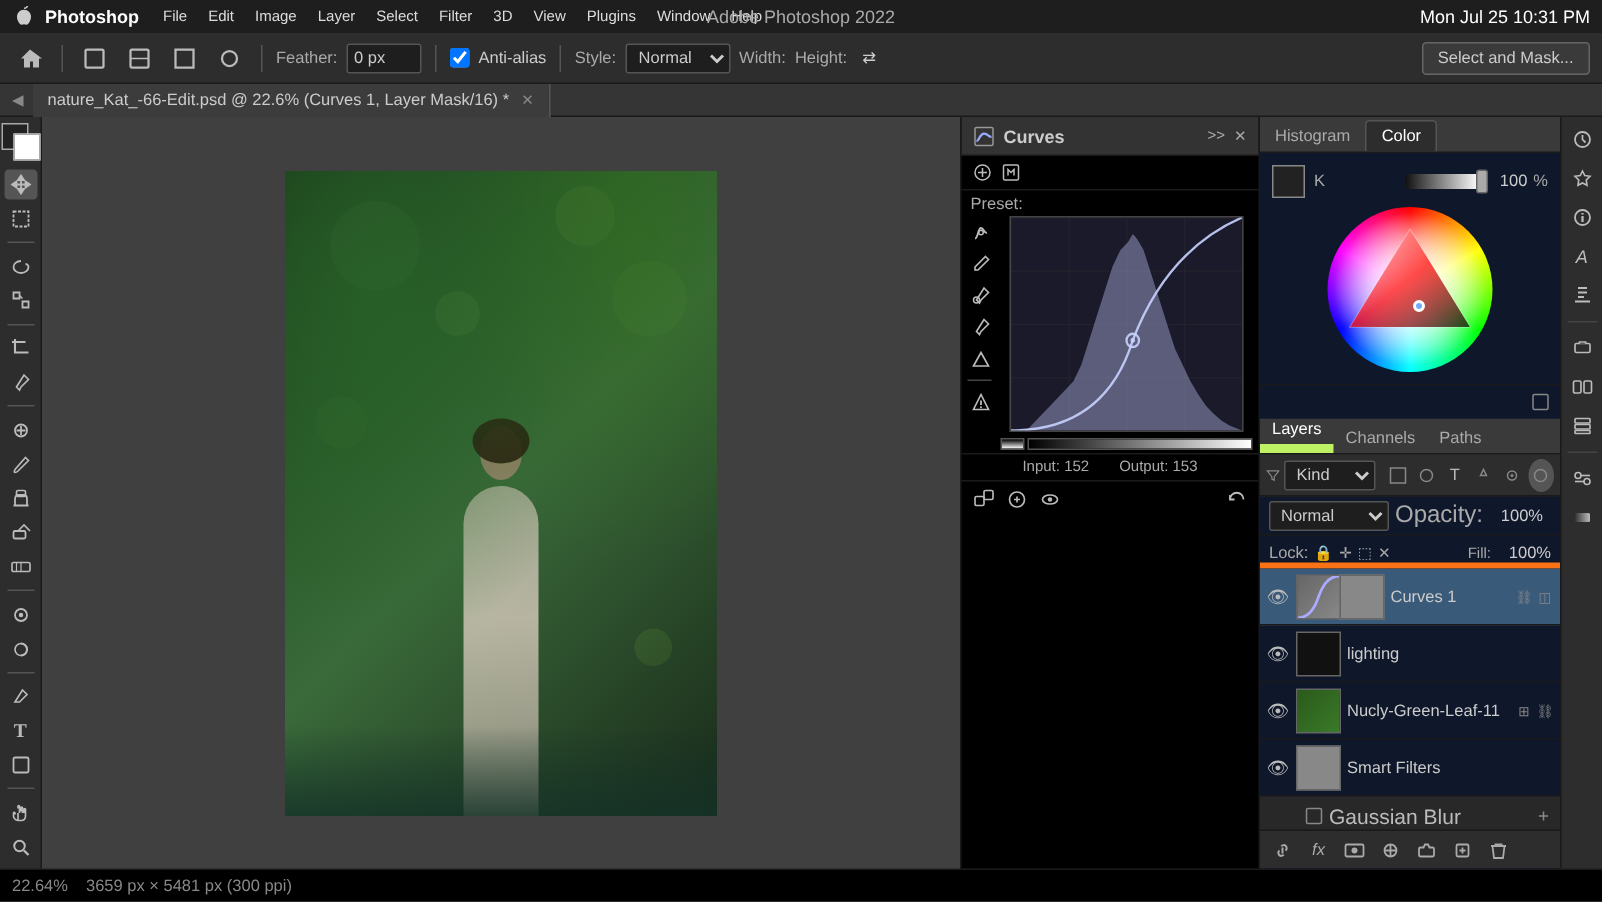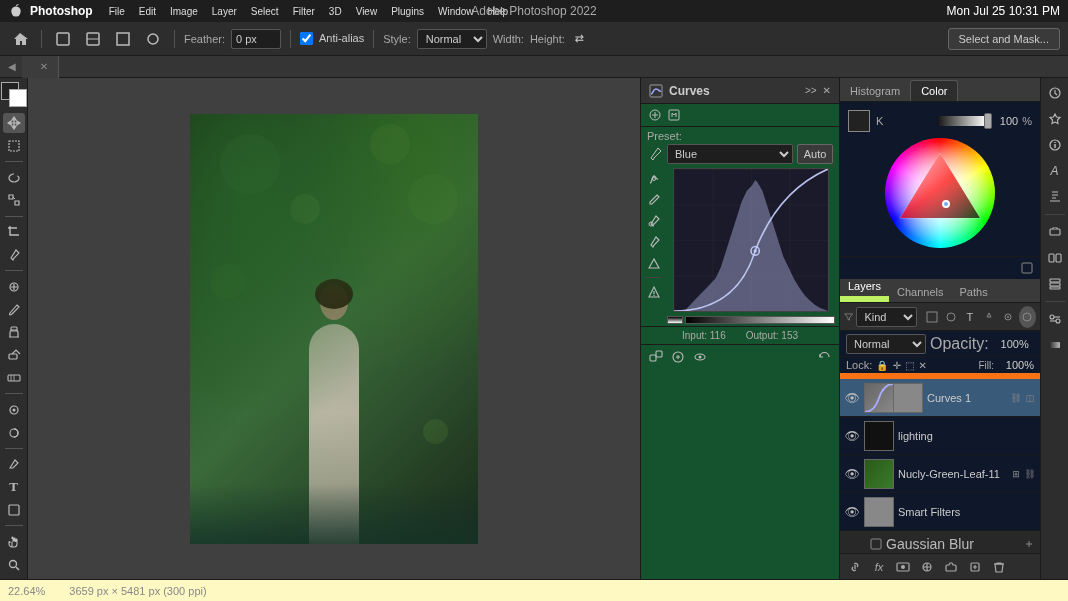--- a/index.html
+++ b/index.html
@@ -155,21 +155,21 @@
     }
     .bokeh-circle {
       position: absolute;
       border-radius: 50%;
       opacity: 0.3;
     }
 
     
     #properties-panel {
       width: 200px;
-      background: #14532d;
+      background: #000000;
       border-left: 1px solid #1a1a1a;
       border-right: 1px solid #1a1a1a;
       display: flex;
       flex-direction: column;
     }
     #prop-header {
       height: 26px;
       background: #333;
       display: flex; align-items: center;
       padding: 0 8px; gap: 6px;
@@ -352,23 +352,23 @@
     .blend-select {
       height: 20px; width: 80px;
       background: #1e1e1e; border: 1px solid #555;
       color: #ccc; font-size: 11px; padding: 0 3px;
       border-radius: 2px;
     }
     .opacity-label { color: #aaa; font-size: 16px; }
     .opacity-value { font-size: 11px; color: #ccc; width: 36px; text-align:right; }
     .lock-row {
       height: 22px;
-      display: flex; align-items: center;
+      display: flex; align-items: flex-end;
       padding: 0 6px; gap: 4px;
-      border-bottom: 6px solid #f97316;
+      border-bottom: 4px solid #f97316;
       font-size: 11px; color: #aaa;
     }
     .lock-icon { font-size: 10px; cursor:pointer; }
     .fill-label { margin-left: auto; color:#aaa; font-size:10px; }
     .fill-value { font-size:11px; color:#ccc; width:36px; text-align:right; }
 
     
     #layer-list {
       flex: 1; overflow: hidden;
     }
@@ -418,24 +418,24 @@
     .icon-strip-btn {
       width: 22px; height: 22px;
       display:flex; align-items:center; justify-content:center;
       color:#bbb; font-size:13px; cursor:pointer; border-radius:3px;
     }
 
     
     #status-bar {
       width: 100%;
       height: 22px;
-      background: #fef9c3;
+      background: #000000;
       border-top: 1px solid #1a1a1a;
       display: flex; align-items: center;
-      padding: 0 8px; gap: 24px;
+      padding: 0 8px; gap: 12px;
     }
     .status-item { font-size: 11px; color: #888; }
 
     
     .fg-bg-colors {
       position: relative;
       width: 26px; height: 26px;
     }
     .fg-color {
       position: absolute; top: 0; left: 0;
@@ -534,38 +534,39 @@
   </button>
   <button class="toolbar-btn">
     <svg width="16" height="16" viewBox="0 0 16 16">
         <rect x="3" y="3" width="10" height="10" rx="5" fill="none" stroke="#bbb" stroke-width="1.5"></rect>
       </svg>
   </button>
   <div class="toolbar-separator"></div>
   <span class="toolbar-label">Feather:</span>
   <input class="toolbar-input" value="0 px" style="">
   <div class="toolbar-separator"></div>
-  <label style="display:flex;gap:3px;cursor:pointer;">
+  <label style="display:flex;align-items:center;gap:3px;cursor:pointer;">
     <input type="checkbox" class="toolbar-checkbox" checked="" style="">
     <span>Anti-alias</span>
   </label>
   <div class="toolbar-separator"></div>
   <span class="toolbar-label">Style:</span>
   <select class="toolbar-input" style="width:70px;">
     <option>Normal</option>
   </select>
   <span class="toolbar-label">Width:</span>
   <span class="toolbar-label">Height:</span>
   <button class="toolbar-btn">⇄</button>
   <button class="select-mask-btn">Select and Mask...</button>
 </div>
 
 <div id="tab-bar">
   <span class="tab-arrow">◀</span>
   <div class="tab-item">
+    <span>nature_Kat_-66-Edit.psd @ 22.6% (Curves 1, Layer Mask/16) *</span>
     <span style="margin-left:8px;color:#888;font-size:10px;">✕</span>
   </div>
 </div>
 
 <div id="main-layout">
 
   <div id="left-tools">
 
     <div class="fg-bg-colors" style="margin-bottom:4px;">
       <div class="fg-color"></div>
@@ -728,32 +729,20 @@
             <rect x="2" y="2" width="10" height="10" rx="1" fill="none" stroke="#bbb" stroke-width="1"></rect>
             <path d="M5 9V5l2 2 2-2v4" stroke="#bbb" stroke-width="1" fill="none"></path>
           </svg>
       </div>
     </div>
 
     <div class="prop-row" style="padding:3px 6px 0;margin-bottom:0;">
       <span class="prop-label">Preset:</span>
     </div>
 
-    <div class="curves-channel-row">
-      <svg width="16" height="16" viewBox="0 0 16 16">
-          <path d="M11 2l3 3-7 7-1 2-2-2 7-10z" stroke="#bbb" stroke-width="1" fill="none"></path>
-        </svg>
-      <select class="channel-select">
-        <option>Blue</option>
-        <option>RGB</option>
-        <option>Red</option>
-        <option>Green</option>
-      </select>
-      <button class="auto-btn">Auto</button>
-    </div>
 
     <div id="curves-area">
 
       <div class="curves-tools">
         <div class="curve-tool-btn">
           <svg width="14" height="14" viewBox="0 0 14 14">
               <path d="M3 11C5 11 5 4 7 4s2 4 4 3" stroke="#bbb" stroke-width="1.3" fill="none"></path>
               <circle cx="7" cy="7" r="1.5" fill="none" stroke="#bbb" stroke-width="1"></circle>
             </svg>
         </div>
@@ -818,21 +807,21 @@
         </div>
 
         <div style="display:flex;gap:2px;padding:2px 0;">
           <div style="width:16px;height:8px;background:linear-gradient(to bottom,#000,#fff);border:1px solid #555;"></div>
           <div style="flex:1;height:8px;background:linear-gradient(to right,#000,#fff);border:1px solid #555;"></div>
         </div>
       </div>
     </div>
 
     <div style="display:flex;justify-content:center;gap:20px;padding:3px;border-top:1px solid #1a1a1a;">
-      <span style="font-size:10px;color:#aaa;">Input: <span>116</span></span>
+      <span style="font-size:10px;color:#aaa;">Input: <span>152</span></span>
       <span style="font-size:10px;color:#aaa;">Output: <span>153</span></span>
     </div>
 
     <div style="display:flex;align-items:center;padding:3px 6px;gap:4px;border-top:1px solid #1a1a1a;">
       <div style="width:18px;height:18px;display:flex;align-items:center;justify-content:center;cursor:pointer;">
         <svg width="14" height="14" viewBox="0 0 14 14">
             <rect x="1" y="5" width="6" height="6" rx="1" fill="none" stroke="#bbb" stroke-width="1.1"></rect>
             <rect x="7" y="1" width="6" height="6" rx="1" fill="none" stroke="#bbb" stroke-width="1.1"></rect>
           </svg>
       </div>

